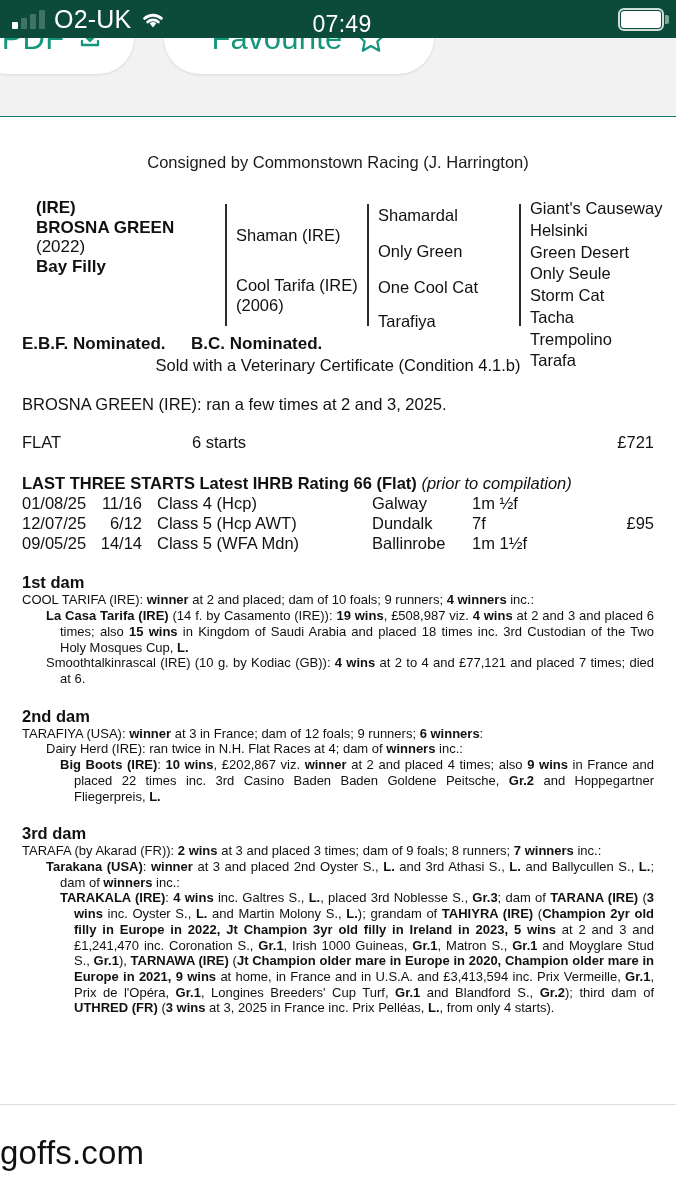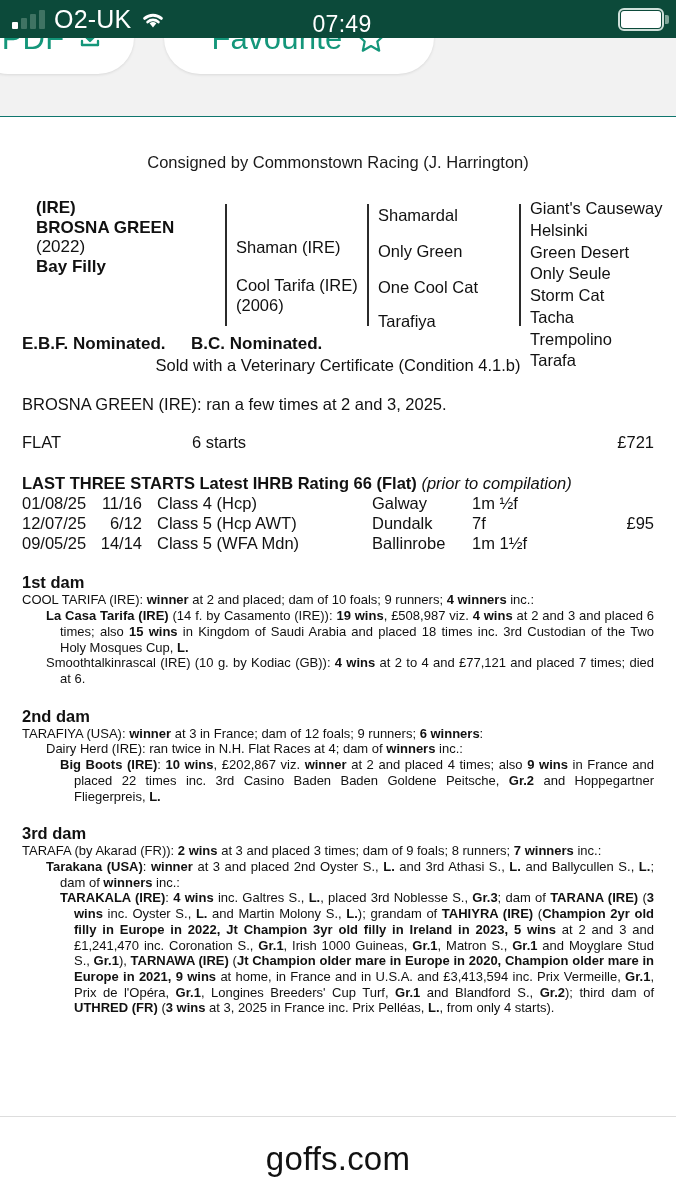--- a/index.html
+++ b/index.html
@@ -105,21 +105,21 @@
     position:absolute; top:6px; bottom:2px;
     width:2px; background:#2b2b2b;
   }
   .c1 { left:14px; top:32px; width:175px; }
   .c1 .nm  { font-size:17px; font-weight:bold; line-height:1.15; }
   .c1 .yr  { font-size:17px; font-weight:normal; line-height:1.2; }
   .c1 .sx  { font-size:17px; font-weight:bold; line-height:1.2; }
 
   .v1 { left:203px; }
   .c2 { left:214px; width:130px; font-size:16.5px; line-height:1.2; }
-  .c2 .p1 { position:absolute; top:28px;margin-top:12px; }
+  .c2 .p1 { position:absolute; top:28px; }
   .c2 .p2 { position:absolute; top:78px; }
 
   .v2 { left:345px; }
   .c3 { left:356px; width:140px; font-size:16.5px; }
   .c3 div { position:absolute; line-height:1.2; }
   .c3 .g1 { top:8px; }
   .c3 .g2 { top:44px; }
   .c3 .g3 { top:80px; }
   .c3 .g4 { top:114px; }
 
@@ -163,24 +163,24 @@
   p.e { font-size:13px; line-height:1.21; text-align:justify; margin:0; }
   p.lv0 { margin-left:0;   text-indent:0;    padding-left:24px; text-indent:-24px;}
   p.lv1 { margin-left:14px; padding-left:24px; text-indent:-14px; }
   p.lv2 { margin-left:28px; padding-left:24px; text-indent:-14px; }
   b { font-weight:bold; }
   i { font-style:italic; }
 
   
   .footer {
     position:absolute; left:0; right:0; bottom:0;
-    height:84px;
+    height:96px;
     background:#ffffff;
     border-top:1px solid #dddddd;
-    display:flex; align-items:center; justify-content:center;
+    display:flex; align-items:center; 
   }
   .footer .site { font-size:33px; color:#111; letter-spacing:0.2px; }
 </style>
 </head>
 <body>
 
 <div class="screen">
 
   <div class="statusbar">
     <div class="sb-left">

